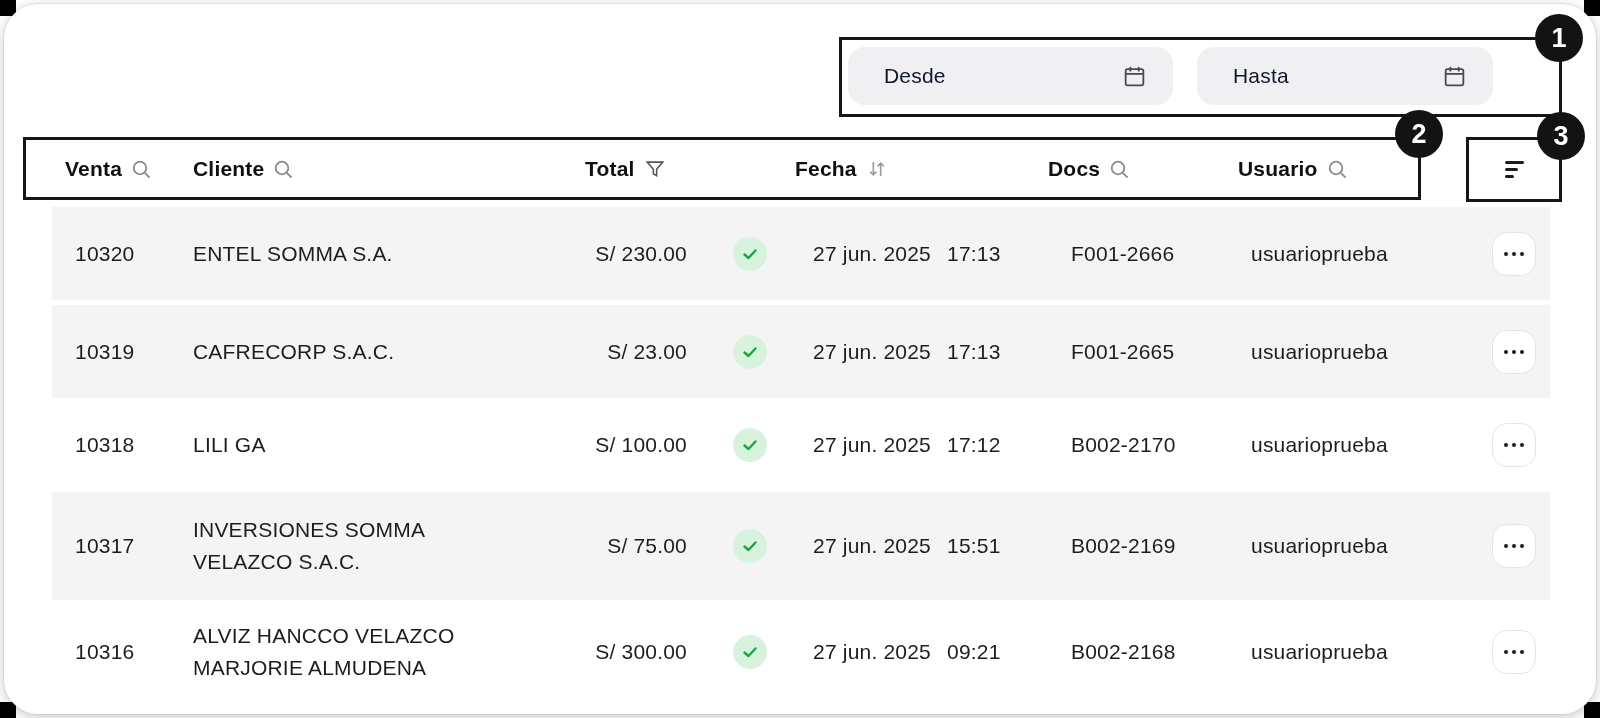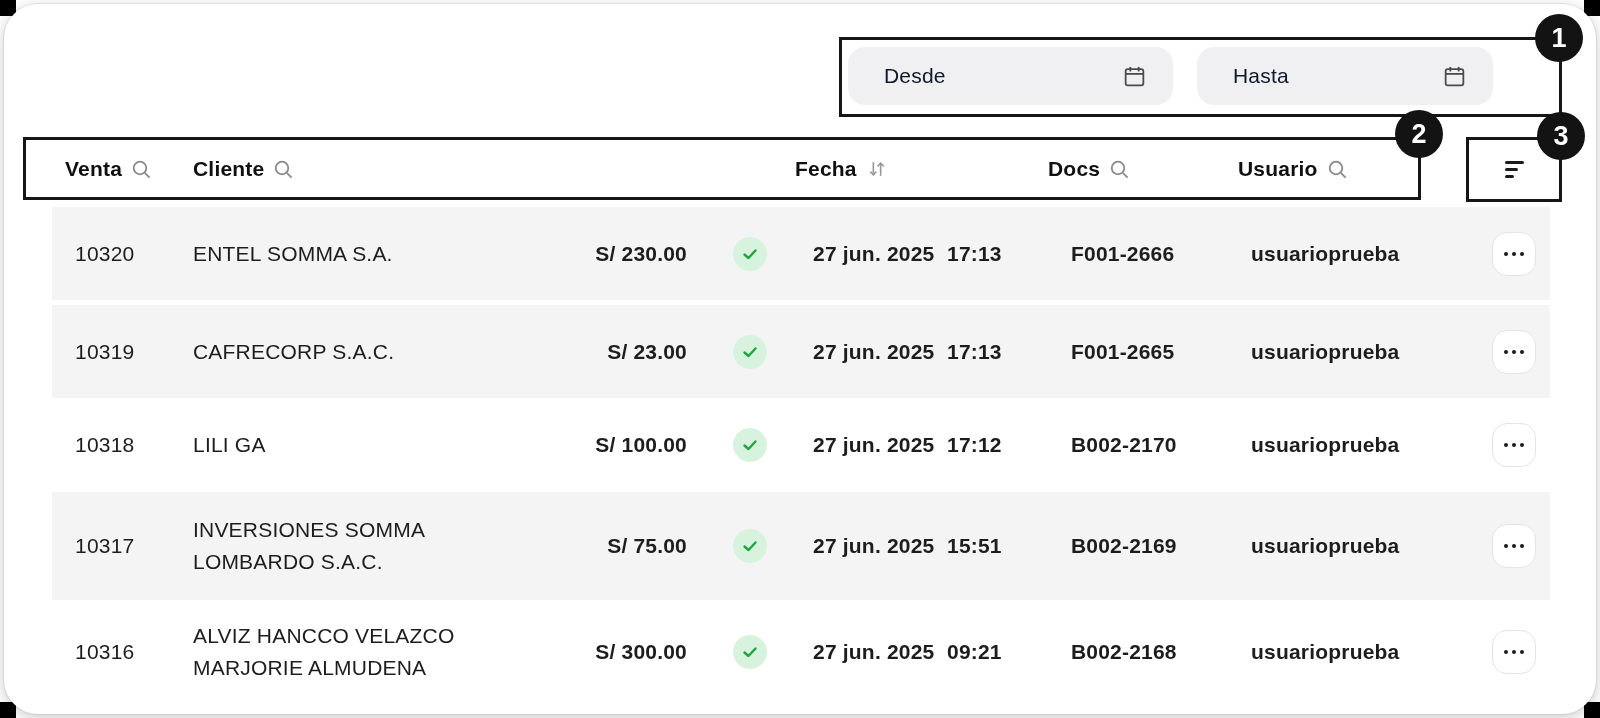--- a/index.html
+++ b/index.html
@@ -56,21 +56,21 @@
   .flines { display:flex; flex-direction:column; gap:4px; align-items:flex-start; }
   .flines i { display:block; height:3px; border-radius:2px; background:#1b1b1b; }
   .flines i:nth-child(1){ width:19px; }
   .flines i:nth-child(2){ width:13px; }
   .flines i:nth-child(3){ width:9px; }
 
   
   .row { position:absolute; left:52px; width:1498px; cursor:pointer; }
   .row--gray { background:#f4f4f4; }
   .row--white { background:#ffffff; }
-  .cell { position:absolute; top:50%; transform:translateY(-50%); font-size:21px; color:#1d1d1f; letter-spacing:.2px;font-weight:bold; }
+  .cell { position:absolute; top:50%; transform:translateY(-50%); font-size:21px; color:#1d1d1f; letter-spacing:.2px; }
   .c-venta   { left:23px; font-weight:500; }
   .c-cliente { left:141px; width:332px; line-height:32px; font-weight:400; }
   .c-total   { left:438px; width:197px; text-align:right; }
   .c-check   { left:681px; width:34px; height:34px; }
   .c-fecha   { left:761px; }
   .c-hora    { left:895px; }
   .c-docs    { left:1019px; }
   .c-usuario { left:1199px; }
   .c-actions { left:1440px; width:44px; height:44px; }
 
@@ -148,20 +148,26 @@
       </div>
 
       <div class="th th-cliente">
         <span>Cliente</span>
         <svg class="icon-gray" width="21" height="21" viewBox="0 0 21 21" fill="none" stroke="currentColor" stroke-width="1.8">
           <circle cx="9" cy="9" r="6.3"></circle>
             <line x1="13.8" y1="13.8" x2="18.6" y2="18.6"></line>
         </svg>
       </div>
 
+      <div class="th th-total">
+        <span>Total</span>
+        <svg style="color:#555" width="22" height="22" viewBox="0 0 24 24" fill="none" stroke="currentColor" stroke-width="1.7">
+          <path d="M3.5 4.5h17l-6.7 7.8v6.9l-3.6-2v-4.9z"></path>
+        </svg>
+      </div>
 
       <div class="th th-fecha">
         <span>Fecha</span>
         <svg style="color:#9a9a9a" width="22" height="22" viewBox="0 0 24 24" fill="none" stroke="currentColor" stroke-width="1.8">
           <line x1="8" y1="4.5" x2="8" y2="18"></line>
             <polyline points="4.7,14.8 8,18.3 11.3,14.8"></polyline>
           <line x1="16" y1="19.5" x2="16" y2="6"></line>
             <polyline points="12.7,9.2 16,5.7 19.3,9.2"></polyline>
         </svg>
       </div>
@@ -258,21 +264,21 @@
           <button class="dots-btn">
             <i></i>
             <i></i>
             <i></i>
           </button>
         </div>
     </div>
 
     <div class="row row--gray" style="top:492px;height:108px;">
       <div class="cell c-venta">10317</div>
-      <div class="cell c-cliente">INVERSIONES SOMMA LOMBARDO S.A.C.</div>
+      <div class="cell c-cliente">INVERSIONES SOMMA VELAZCO S.A.C.</div>
       <div class="cell c-total">S/ 75.00</div>
       <div class="cell c-check">
         <span class="checkwrap">
             <svg width="18" height="18" viewBox="0 0 18 18" fill="none" stroke="#1da53f" stroke-width="2.4" stroke-linecap="round" stroke-linejoin="round">
               <polyline points="3.5,9.5 7.5,13 14.5,5.5"></polyline>
             </svg>
           </span>
       </div>
       <div class="cell c-fecha">27 jun. 2025</div>
       <div class="cell c-hora">15:51</div>

